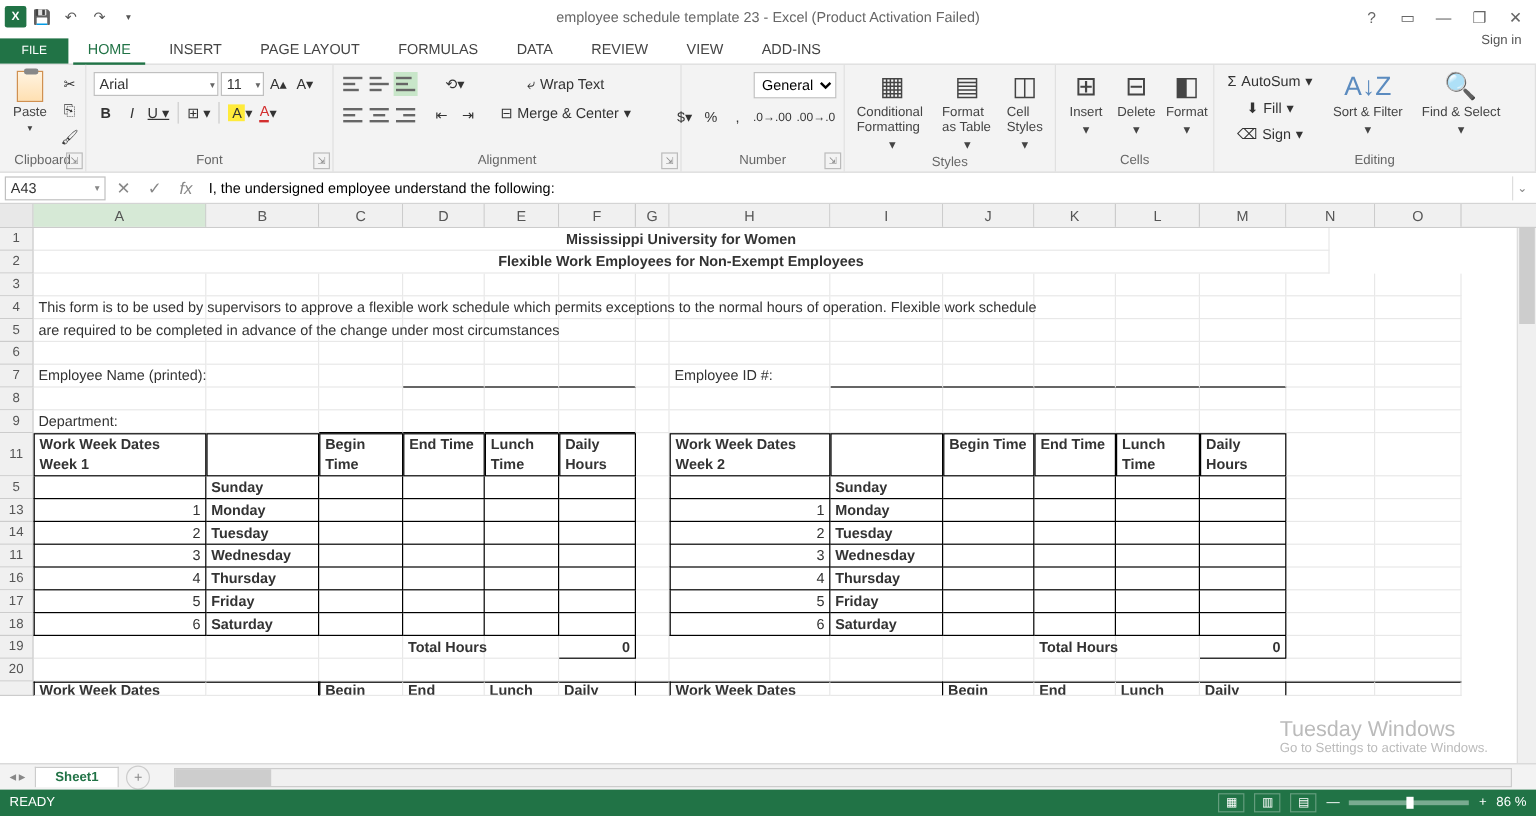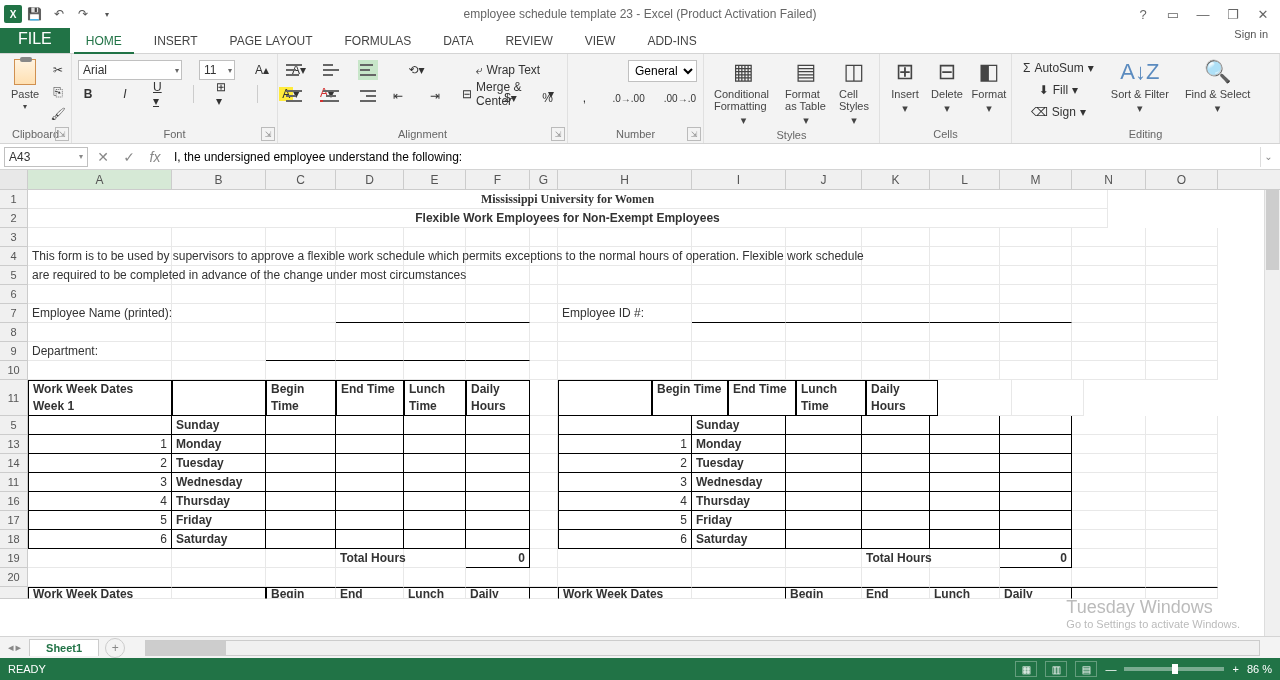--- a/index.html
+++ b/index.html
@@ -10,33 +10,33 @@
 .qat { display:flex; align-items:center; gap:2px; padding-left:4px; }
 .qat .xl { width:18px; height:18px; background:#217346; color:#fff; display:flex; align-items:center; justify-content:center; font-size:10px; font-weight:bold; border-radius:2px; }
 .qat-btn { width:22px; height:22px; display:flex; align-items:center; justify-content:center; color:#555; cursor:pointer; }
 .title-text { position:absolute; left:50%; transform:translateX(-50%); color:#666; font-size:12px; }
 .win-controls { position:absolute; right:4px; display:flex; gap:4px; align-items:center; }
 .win-btn { width:26px; height:20px; display:flex; align-items:center; justify-content:center; color:#666; font-size:13px; cursor:pointer; }
 .signin { font-size:11px; color:#555; margin-right:6px; margin-top:14px; }
 
 
 .tabstrip { height:26px; background:#fff; display:flex; align-items:flex-end; border-bottom:1px solid #d4d4d4; }
-.file-tab { background:#217346; color:#fff; padding:5px 18px; font-size:16px; text-transform:uppercase; cursor:pointer; }
+.file-tab { background:#217346; color:#fff; padding:5px 18px; font-size:10px; text-transform:uppercase; cursor:pointer; }
 .tab { padding:5px 16px; font-size:12px; color:#444; text-transform:uppercase; cursor:pointer; position:relative; }
 .tab.active { color:#217346; }
 .tab.active::after { content:""; position:absolute; bottom:-1px; left:4px; right:4px; height:2px; background:#217346; }
 
 
 .ribbon { height:90px; background:#f3f3f3; border-bottom:1px solid #d4d4d4; display:flex; }
 .group { border-right:1px solid #e0e0e0; padding:2px 6px 0; display:flex; flex-direction:column; justify-content:space-between; position:relative; }
 .group-body { display:flex; align-items:flex-start; gap:4px; flex:1; }
 .group-label { text-align:center; font-size:11px; color:#666; padding-bottom:3px; position:relative; }
 .dlg-launch { position:absolute; right:2px; bottom:2px; width:14px; height:14px; border:1px solid #bbb; font-size:8px; display:flex; align-items:center; justify-content:center; color:#888; }
 .vstack { display:flex; flex-direction:column; gap:2px; }
-.hstack { display:flex; align-items:center; gap:17px; }
+.hstack { display:flex; align-items:center; gap:2px; }
 .big-btn { display:flex; flex-direction:column; align-items:center; justify-content:center; gap:2px; padding:2px 4px; cursor:pointer; font-size:11px; color:#444; min-width:38px; }
 .big-btn .ico { width:28px; height:28px; display:flex; align-items:center; justify-content:center; font-size:22px; }
 .small-btn { min-width:20px; height:20px; display:flex; align-items:center; justify-content:center; cursor:pointer; font-size:12px; border:1px solid transparent; }
 .combo { height:20px; border:1px solid #c0c0c0; background:#fff; display:flex; align-items:center; padding:0 2px 0 4px; font-size:12px; }
 .combo .dd { margin-left:auto; font-size:8px; color:#666; }
 select { border:1px solid #c0c0c0; height:22px; font-size:12px; padding:0 2px; background:#fff; }
 
 
 .fbar { height:26px; border-bottom:1px solid #d4d4d4; display:flex; align-items:center; background:#fff; gap:4px; padding:2px 4px; }
 .namebox { width:84px; height:20px; border:1px solid #c0c0c0; padding:0 4px; display:flex; align-items:center; font-size:12px; }
@@ -318,21 +318,21 @@
       <div class="col-h" style="width: 76px;">J</div>
       <div class="col-h" style="width: 68px;">K</div>
       <div class="col-h" style="width: 70px;">L</div>
       <div class="col-h" style="width: 72px;">M</div>
       <div class="col-h" style="width: 74px;">N</div>
       <div class="col-h" style="width: 72px;">O</div>
     </div>
   <div class="grid-body" id="gridbody">
       <div class="row">
         <div class="row-h">1</div>
-        <div class="cell over bold" style="width: 1080px; text-align: center; font-family: Liberation Serif, serif;">Mississippi University for Women</div>
+        <div class="cell over bold" style="width: 1080px; text-align: center;">Mississippi University for Women</div>
       </div>
       <div class="row">
         <div class="row-h">2</div>
         <div class="cell over bold" style="width: 1080px; text-align: center;">Flexible Work Employees for Non-Exempt Employees</div>
       </div>
       <div class="row">
         <div class="row-h">3</div>
         <div class="cell" style="width: 144px;"></div>
         <div class="cell" style="width: 94px;"></div>
         <div class="cell" style="width: 70px;"></div>
@@ -440,57 +440,40 @@
         <div class="cell" style="width: 72px;"></div>
       </div>
       <div class="row">
         <div class="row-h">9</div>
         <div class="cell" style="width: 144px;">Department:</div>
         <div class="cell" style="width: 94px;"></div>
         <div class="cell bb" style="width: 70px;"></div>
         <div class="cell bb" style="width: 68px;"></div>
         <div class="cell bb" style="width: 62px;"></div>
         <div class="cell bb" style="width: 64px;"></div>
-        <div class="cell" style="width: 28px;"></div>
-        <div class="cell" style="width: 134px;"></div>
-        <div class="cell" style="width: 94px;"></div>
-        <div class="cell" style="width: 76px;"></div>
-        <div class="cell" style="width: 68px;"></div>
-        <div class="cell" style="width: 70px;"></div>
-        <div class="cell" style="width: 72px;"></div>
-        <div class="cell" style="width: 74px;"></div>
-        <div class="cell" style="width: 72px;"></div>
-      </div>
-      <div class="row">
-        <div class="row-h">10</div>
-        <div class="cell" style="width: 144px;"></div>
-        <div class="cell" style="width: 94px;"></div>
-        <div class="cell" style="width: 70px;"></div>
-        <div class="cell" style="width: 68px;"></div>
-        <div class="cell" style="width: 62px;"></div>
-        <div class="cell" style="width: 64px;"></div>
         <div class="cell" style="width: 28px;"></div>
         <div class="cell" style="width: 134px;"></div>
         <div class="cell" style="width: 94px;"></div>
         <div class="cell" style="width: 76px;"></div>
         <div class="cell" style="width: 68px;"></div>
         <div class="cell" style="width: 70px;"></div>
         <div class="cell" style="width: 72px;"></div>
         <div class="cell" style="width: 74px;"></div>
         <div class="cell" style="width: 72px;"></div>
       </div>
       <div class="row" style="height: 36px;">
         <div class="row-h" style="line-height: 36px;">11</div>
         <div class="cell bold bt bb bl br" style="width: 144px; height: 36px; line-height: 17px; white-space: normal; border-left: 1px solid rgb(0, 0, 0);">Work Week Dates Week 1</div>
         <div class="cell bold bt bb bl br" style="width: 94px; height: 36px; line-height: 17px; white-space: normal;"></div>
         <div class="cell bold bt bb bl br" style="width: 70px; height: 36px; line-height: 17px; white-space: normal;">Begin Time</div>
         <div class="cell bold bt bb bl br" style="width: 68px; height: 36px; line-height: 17px; white-space: normal;">End Time</div>
         <div class="cell bold bt bb bl br" style="width: 62px; height: 36px; line-height: 17px; white-space: normal;">Lunch Time</div>
         <div class="cell bold bt bb bl br" style="width: 64px; height: 36px; line-height: 17px; white-space: normal;">Daily Hours</div>
         <div class="cell" style="width: 28px; height: 36px; line-height: 17px; white-space: normal;"></div>
+        <div class="cell bold bt bb bl br" style="width: 134px; height: 36px; line-height: 17px; white-space: normal; border-left: 1px solid rgb(0, 0, 0);">Work Week Dates Week 2</div>
         <div class="cell bold bt bb bl br" style="width: 94px; height: 36px; line-height: 17px; white-space: normal;"></div>
         <div class="cell bold bt bb bl br" style="width: 76px; height: 36px; line-height: 17px; white-space: normal;">Begin Time</div>
         <div class="cell bold bt bb bl br" style="width: 68px; height: 36px; line-height: 17px; white-space: normal;">End Time</div>
         <div class="cell bold bt bb bl br" style="width: 70px; height: 36px; line-height: 17px; white-space: normal;">Lunch Time</div>
         <div class="cell bold bt bb bl br" style="width: 72px; height: 36px; line-height: 17px; white-space: normal;">Daily Hours</div>
         <div class="cell" style="width: 74px; height: 36px; line-height: 17px; white-space: normal;"></div>
         <div class="cell" style="width: 72px; height: 36px; line-height: 17px; white-space: normal;"></div>
       </div>
       <div class="row">
         <div class="row-h">5</div>

